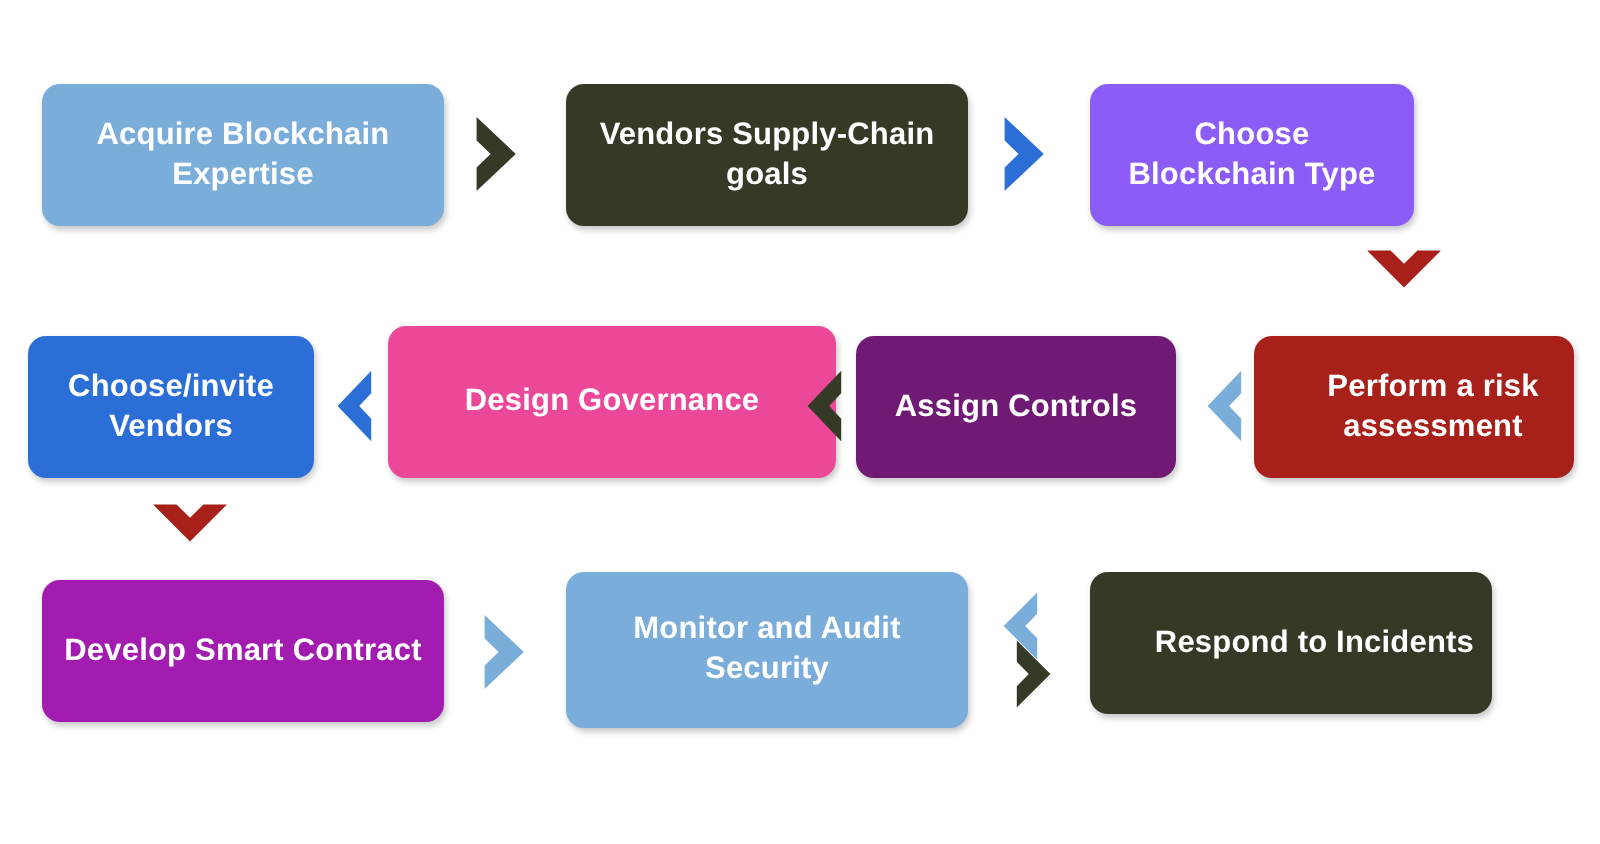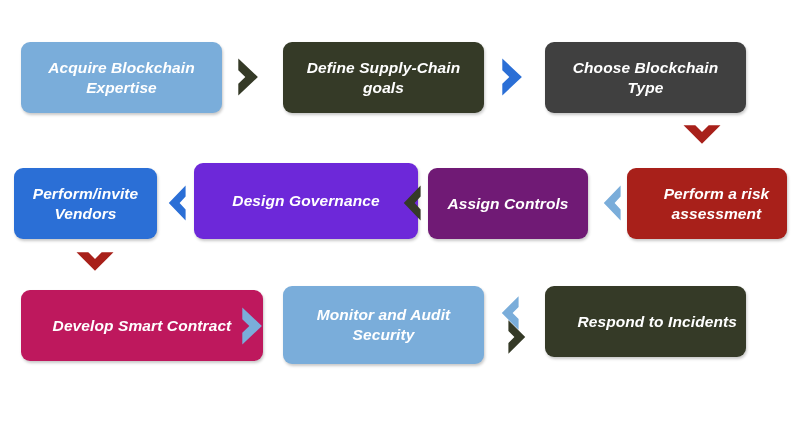--- a/index.html
+++ b/index.html
@@ -7,21 +7,20 @@
     padding: 0;
     background: #ffffff;
   }
   #canvas {
     position: relative;
     width: 800px;
     height: 422px;
     background: #ffffff;
     overflow: hidden;
     font-family: "Liberation Sans", sans-serif;
-    font-style: italic;
   }
   .node {
     position: absolute;
     box-sizing: border-box;
     border-radius: 9px;
     display: flex;
     align-items: center;
     justify-content: center;
     text-align: center;
     color: #ffffff;
@@ -44,38 +43,38 @@
   .arrow svg { display: block; width: 100%; height: 100%; }
 </style>
 </head>
 <body>
 
 <div id="canvas" style="background: rgb(255, 255, 255);">
     <div class="node" style="left: 21px; top: 42px; width: 201px; height: 71px; background: rgb(122, 173, 218);">
       <span class="label">Acquire Blockchain Expertise</span>
     </div>
     <div class="node" style="left: 283px; top: 42px; width: 201px; height: 71px; background: rgb(53, 58, 39);">
-      <span class="label">Define Supply-Chain goals</span>
+      <span class="label">Vendors Supply-Chain goals</span>
     </div>
-    <div class="node" style="left: 545px; top: 42px; width: 201px; height: 71px; background: #404040;">
+    <div class="node" style="left: 545px; top: 42px; width: 162px; height: 71px; background: #8b5cf6;">
       <span class="label">Choose Blockchain Type</span>
     </div>
     <div class="node" style="left: 627px; top: 168px; width: 160px; height: 71px; background: rgb(168, 32, 26); padding-left: 28px;">
       <span class="label">Perform a risk assessment</span>
     </div>
     <div class="node" style="left: 428px; top: 168px; width: 160px; height: 71px; background: #701a75;">
       <span class="label">Assign Controls</span>
     </div>
-    <div class="node" style="left: 194px; top: 163px; width: 224px; height: 76px; background: #6d28d9;">
+    <div class="node" style="left: 194px; top: 163px; width: 224px; height: 76px; background: #ec4899;">
       <span class="label">Design Governance</span>
     </div>
     <div class="node" style="left: 14px; top: 168px; width: 143px; height: 71px; background: rgb(43, 111, 214);">
-      <span class="label">Perform/invite Vendors</span>
+      <span class="label">Choose/invite Vendors</span>
     </div>
-    <div class="node" style="left: 21px; top: 290px; width: 242px; height: 71px; background: #be185d;">
+    <div class="node" style="left: 21px; top: 290px; width: 201px; height: 71px; background: #a21caf;">
       <span class="label">Develop Smart Contract</span>
     </div>
     <div class="node" style="left: 283px; top: 286px; width: 201px; height: 78px; background: rgb(122, 173, 218);">
       <span class="label">Monitor and Audit Security</span>
     </div>
     <div class="node" style="left: 545px; top: 286px; width: 201px; height: 71px; background: rgb(53, 58, 39); text-align: right;">
       <span class="label">Respond to Incidents</span>
     </div>
     <span class="arrow" style="left: 232px; top: 56px; width: 35px; height: 42px;">
       <svg viewBox="0 0 100 100" preserveAspectRatio="none" aria-hidden="true">

